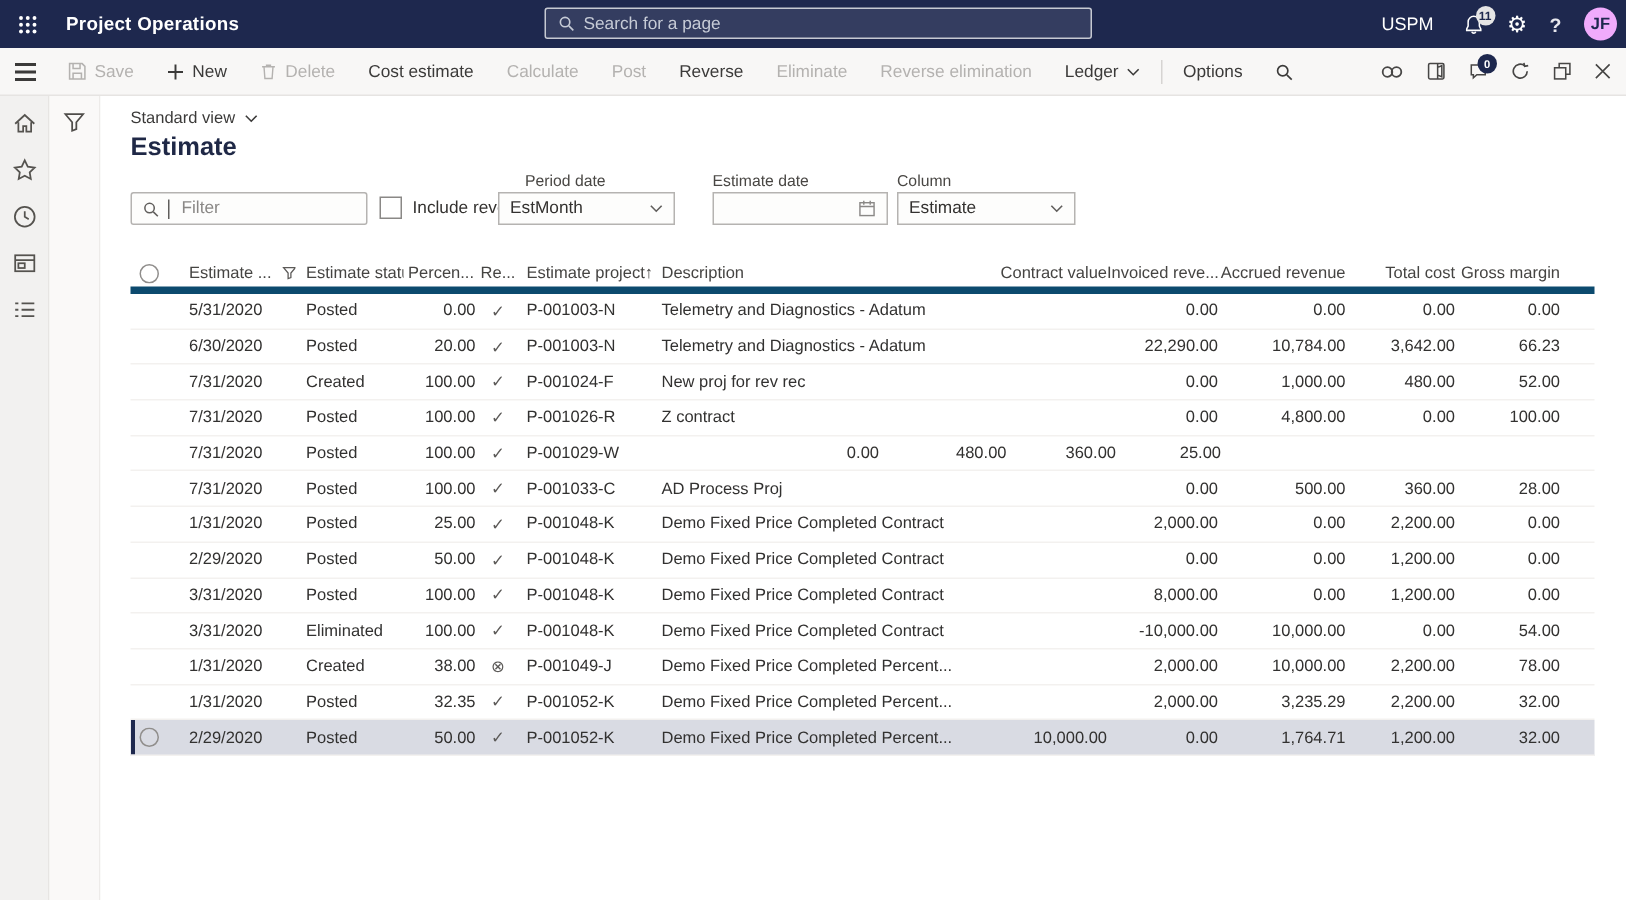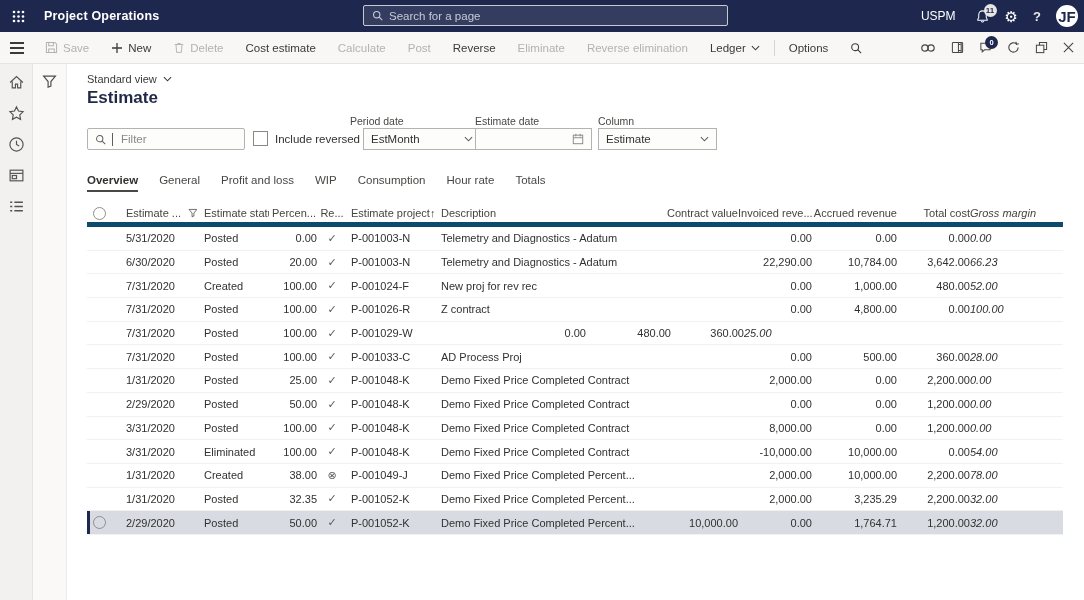--- a/index.html
+++ b/index.html
@@ -19,22 +19,22 @@
   .nav-search{position:absolute;left:363px;top:5px;width:365px;height:21px;background:rgba(255,255,255,.10);
     border:1px solid #c6c9d2;border-radius:2px;display:flex;align-items:center;padding:0 8px;gap:6px;
     color:#c6cbd6;font-size:11.5px;}
   .nav-right{position:absolute;right:6px;top:0;height:32px;display:flex;align-items:center;gap:15px;}
   .env{font-size:12px;color:#fff;margin-right:4px;}
   .nav-ico{position:relative;color:#fff;cursor:pointer;}
   .bell-badge{position:absolute;top:-5px;right:-7px;width:13px;height:13px;border-radius:50%;background:#e5e5e5;
     color:var(--navy);font-size:8px;font-weight:bold;display:flex;align-items:center;justify-content:center;}
   .gear{font-size:15px;line-height:1;}
   .help{font-size:13px;font-weight:bold;color:#e8e8ee;}
-  .avatar{width:22px;height:22px;border-radius:50%;background:#ffffff;color:var(--navy);
-    font-size:15px;font-weight:bold;display:flex;align-items:center;justify-content:center;}
+  .avatar{width:22px;height:22px;border-radius:50%;background:#f0abfc;color:var(--navy);
+    font-size:11px;font-weight:bold;display:flex;align-items:center;justify-content:center;}
 
   
   .cmdbar{height:32px;background:var(--cmdbg);border-bottom:1px solid #e6e4e2;display:flex;align-items:center;
     font-size:11.5px;color:#3b3a39;position:relative;}
   .burger{width:34px;height:32px;display:flex;flex-direction:column;gap:3px;align-items:center;justify-content:center;cursor:pointer;}
   .burger i{display:block;width:14px;height:2px;background:#3b3a39;}
   .cmd-items{display:flex;align-items:center;height:100%;}
   .cmd-btn{display:flex;align-items:center;gap:5px;padding:0 11px;height:100%;cursor:pointer;white-space:nowrap;}
   .cmd-btn.strong{font-weight:normal;}
   .cmd-btn.disabled{color:var(--dis);cursor:default;}
@@ -58,21 +58,21 @@
   .page-title{margin-top:3px;font-size:17px;font-weight:bold;color:var(--title);}
 
   .filter-zone{position:relative;height:46px;margin-top:7px;font-size:11.5px;}
   .f-label{position:absolute;top:0;font-size:10.5px;color:#494744;}
   .f-box{position:absolute;top:13px;height:22px;border:1px solid #b5b3b1;background:#fdfdfc;display:flex;
     align-items:center;padding:0 7px;color:#33312f;gap:6px;}
   .f-box .spring{flex:1;}
   .filter-input{left:0;width:158px;border-radius:2px;color:#8a8886;}
   .chkbox{position:absolute;left:166px;top:16px;width:15px;height:15px;border:1px solid #8a8886;background:#fff;cursor:pointer;}
   .chklabel{position:absolute;left:188px;top:18px;font-size:11.5px;color:#33312f;}
-  .g-period{left:276px;width:118px;cursor:pointer;}
+  .g-period{left:245px;width:118px;cursor:pointer;}
   .g-date{left:388px;width:117px;}
   .g-column{left:511px;width:119px;cursor:pointer;}
   .lbl-period{left:263px;} .lbl-date{left:388px;} .lbl-column{left:511px;}
 
   .tabs{display:flex;gap:21px;margin-top:13px;font-size:11.5px;color:#494744;}
   .tab{padding-bottom:4px;border-bottom:2px solid transparent;cursor:pointer;white-space:nowrap;}
   .tab.active{font-weight:bold;color:#323130;border-bottom-color:#4a4845;}
 
   
   .grid{margin-top:12px;width:976px;font-size:11px;}
@@ -85,21 +85,21 @@
   .c-status{width:72px;padding-left:7px;}
   .c-percent{width:50px;text-align:right;padding-right:2px;}
   .c-percent.hleft{text-align:left;padding-left:3px;}
   .c-rev{width:26px;text-align:center;}
   .c-project{width:92px;padding-left:6px;display:flex;align-items:center;}
   .c-desc{width:226px;padding-left:4px;}
   .c-contract{width:75px;text-align:right;}
   .c-invoiced{width:74px;text-align:right;}
   .c-accrued{width:85px;text-align:right;}
   .c-total{width:73px;text-align:right;}
-  .c-gross{width:70px;font-style:italic;}
+  .c-gross{width:70px;text-align:right;}
   .c-filler{width:23px;}
   .radio{width:13px;height:13px;border:1px solid #908e8c;border-radius:50%;background:transparent;display:inline-block;}
   .chk{color:#5c5a58;font-size:11px;}
   .hfun{margin-left:7px;color:#5c5a58;}
   .sort{margin-left:auto;margin-right:8px;color:#484644;font-size:11px;}
   .hcell{display:flex;align-items:center;}
   .caret{width:1px;height:13px;background:#605e5c;margin-right:2px;}
 </style>
 </head>
 <body>
@@ -346,29 +346,20 @@
         <span>Estimate</span>
         <span class="spring"></span>
         <span class="ico">
           <svg width="9" height="6" viewBox="0 0 10 6">
               <path d="M1 1l4 4 4-4" fill="none" stroke="#605e5c" stroke-width="1.2"></path>
             </svg>
         </span>
       </div>
     </div>
 
-    <div class="tabs">
-        <div class="tab active">Overview</div>
-        <div class="tab">General</div>
-        <div class="tab">Profit and loss</div>
-        <div class="tab">WIP</div>
-        <div class="tab">Consumption</div>
-        <div class="tab">Hour rate</div>
-        <div class="tab">Totals</div>
-      </div>
 
     <div class="grid">
       <div class="g-header">
         <div class="cell c-select">
             <span class="radio"></span>
           </div>
         <div class="cell c-date hcell">
           <span>Estimate ...</span>
           <span class="hfun">
             <svg width="10" height="10" viewBox="0 0 14 14">

